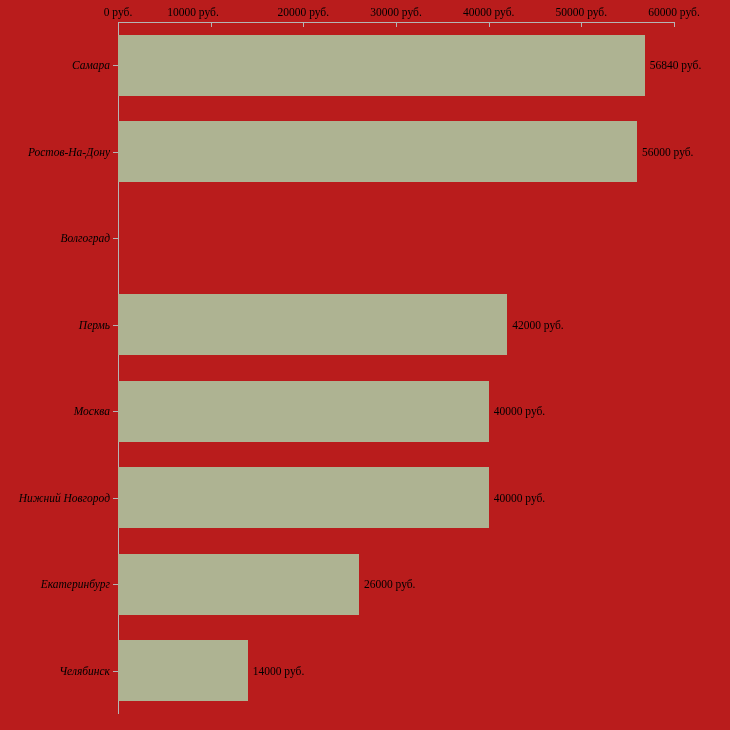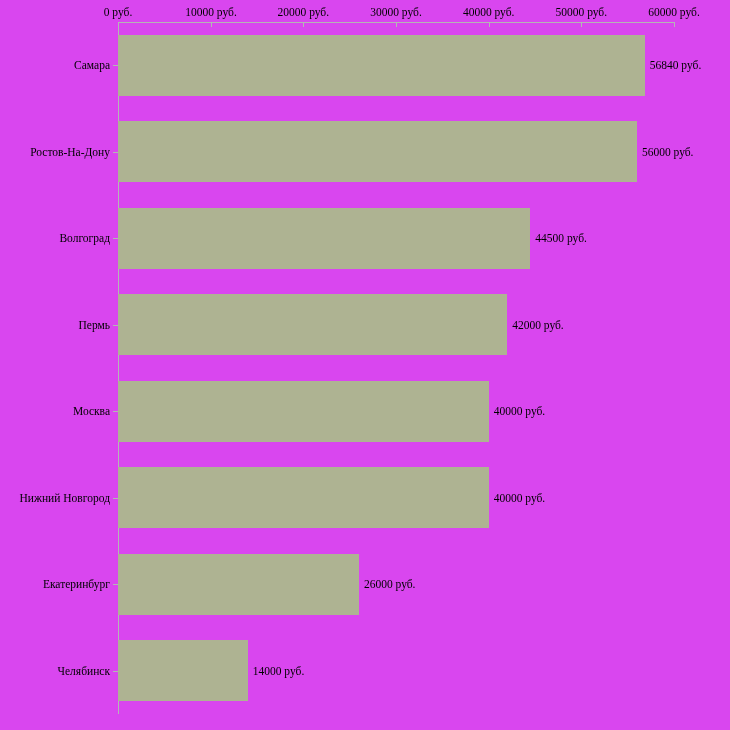--- a/index.html
+++ b/index.html
@@ -7,21 +7,21 @@
     padding: 0;
     background: #ffffff;
   }
   body {
     font-family: "Liberation Serif", serif;
   }
   .chart-root {
     position: relative;
     width: 730px;
     height: 730px;
-    background: #d946ef;
+    background: #b91c1c;
     overflow: hidden;
   }
   .plot-area {
     position: absolute;
     left: 118px;
     top: 22px;
     width: 556px;
     height: 692px;
     text-decoration: underline;
   }
@@ -79,20 +79,21 @@
   .cat-label {
     position: absolute;
     right: 0;
     top: 50%;
     transform: translateY(-50%);
     font-size: 11.5px;
     color: #000000;
     white-space: nowrap;
     text-align: right;
     padding-right: 4px;
+    font-style: italic;
   }
   .cat-tick {
     position: absolute;
     left: 113px;
     width: 5px;
     height: 1px;
     background: #b5b5b5;
   }
   .cat-col {
     position: absolute;
@@ -106,21 +107,21 @@
 <body>
 
 <div class="chart-root">
 
   <div class="axis-top"></div>
   <div class="axis-left"></div>
 
   <div id="xticks">
       <div class="tick-label" style="left: 118px;">0 руб.</div>
       <div class="tick-mark" style="left: 118px;"></div>
-      <div class="tick-label" style="left: 211px;">10000 руб.</div>
+      <div class="tick-label" style="left: 193px;">10000 руб.</div>
       <div class="tick-mark" style="left: 210.667px;"></div>
       <div class="tick-label" style="left: 303.333px;">20000 руб.</div>
       <div class="tick-mark" style="left: 303.333px;"></div>
       <div class="tick-label" style="left: 396px;">30000 руб.</div>
       <div class="tick-mark" style="left: 396px;"></div>
       <div class="tick-label" style="left: 488.667px;">40000 руб.</div>
       <div class="tick-mark" style="left: 488.667px;"></div>
       <div class="tick-label" style="left: 581.333px;">50000 руб.</div>
       <div class="tick-mark" style="left: 581.333px;"></div>
       <div class="tick-label" style="left: 674px;">60000 руб.</div>
@@ -137,24 +138,20 @@
       <div class="cat-label" style="top: 648.75px;">Челябинск</div>
     </div>
   <div class="plot-area" id="plot">
       <div class="row" style="top: 12.975px; height: 60.55px;">
         <div class="bar" style="width: 526.717px; background: rgb(174, 179, 146);"></div>
         <div class="bar-value" style="left: 526.717px;">56840 руб.</div>
       </div>
       <div class="row" style="top: 99.475px; height: 61px;">
         <div class="bar" style="width: 518.933px; background: rgb(174, 179, 146);"></div>
         <div class="bar-value" style="left: 518.933px;">56000 руб.</div>
-      </div>
-      <div class="row" style="top: 185.975px; height: 60.55px;">
-        <div class="bar" style="width: 412.367px; background: rgb(174, 179, 146);"></div>
-        <div class="bar-value" style="left: 412.367px;">44500 руб.</div>
       </div>
       <div class="row" style="top: 272.475px; height: 60.55px;">
         <div class="bar" style="width: 389.2px; background: rgb(174, 179, 146);"></div>
         <div class="bar-value" style="left: 389.2px; text-align: center;">42000 руб.</div>
       </div>
       <div class="row" style="top: 358.975px; height: 60.55px;">
         <div class="bar" style="width: 370.667px; background: rgb(174, 179, 146);"></div>
         <div class="bar-value" style="left: 370.667px;">40000 руб.</div>
       </div>
       <div class="row" style="top: 445.475px; height: 60.55px;">

